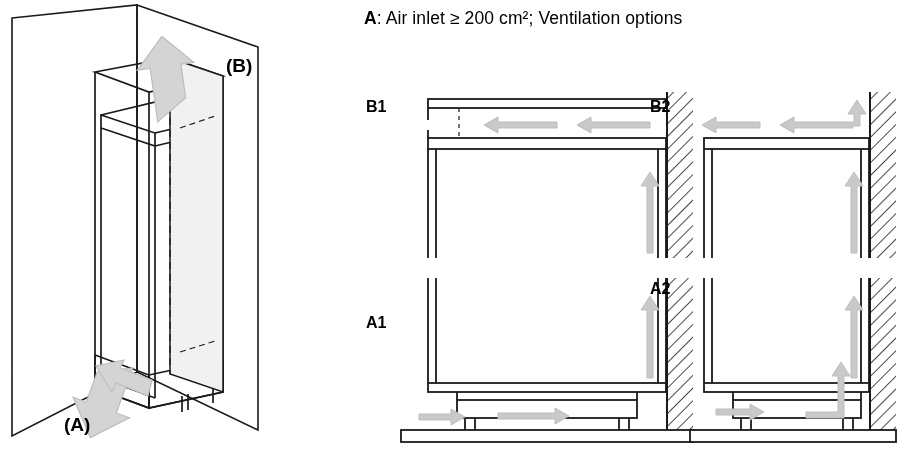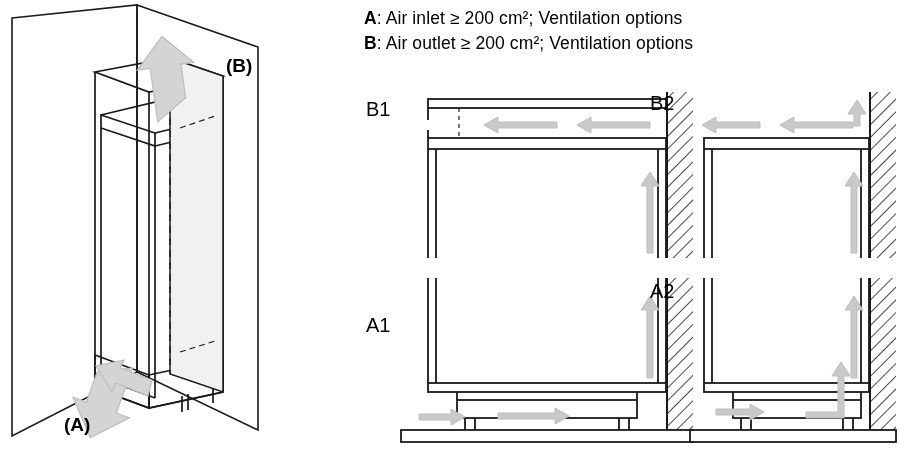--- a/index.html
+++ b/index.html
@@ -16,38 +16,35 @@
     position:absolute;
     left:364px;top:6px;
     font-size:17.5px;
     line-height:25px;
     letter-spacing:0.1px;
   }
   .legend .b{font-weight:bold;}
   .legend-row{white-space:nowrap;}
   .panel-label{
     position:absolute;
-    font-size:20px;
-    font-weight:normal;
+    font-size:16px;
+    font-weight:bold;
   }
   .lbl-a{position:absolute;font-size:19px;font-weight:bold;}
   svg{display:block;}
 </style>
 </head>
 <body>
 
 <div class="stage">
 
   <div class="legend">
     <div class="legend-row">
       <span class="b">A</span><span>: Air inlet ≥ 200 cm²; Ventilation options</span>
     </div>
-    <div class="legend-row">
-      <span class="b">B</span><span>: Air outlet ≥ 200 cm²; Ventilation options</span>
-    </div>
   </div>
 
   <svg width="340" height="450" viewBox="0 0 340 450" style="position:absolute;left:0;top:0;">
     <defs>
       <marker id="ah" markerWidth="6" markerHeight="6" refX="3" refY="3" orient="auto">
         <path d="M0,0 L6,3 L0,6 z" fill="#c9c9c9"></path>
       </marker>
     </defs>
 
     <g fill="none" stroke="#1a1a1a" stroke-width="1.6">
@@ -124,21 +121,21 @@
     </g>
 
     <g fill="#c9c9c9" stroke="#bdbdbd" stroke-width="1">
       <path d="M255,32 L196,32 L196,27 L182,35 L196,43 L196,38 L255,38 Z"></path>
       <path d="M162,32 L103,32 L103,27 L89,35 L103,43 L103,38 L162,38 Z"></path>
       <path d="M252,163 L252,96 L246,96 L255,82 L264,96 L258,96 L258,163 Z"></path>
     </g>
     <line x1="64" y1="18" x2="64" y2="48" stroke="#1a1a1a" stroke-width="1.2" stroke-dasharray="4 4"></line>
   </svg>
 
-  <div class="panel-label" style="left:650px;top:92px;">B2</div>
+  <div class="panel-label" style="left:650px;top:98px;">B2</div>
   <svg width="210" height="170" viewBox="0 0 210 170" style="position:absolute;left:688px;top:90px;">
     <defs>
       <pattern id="hatchB2" width="9" height="9" patternUnits="userSpaceOnUse" patternTransform="rotate(45)">
         <line x1="0" y1="0" x2="0" y2="9" stroke="#1a1a1a" stroke-width="1.6"></line>
       </pattern>
     </defs>
     <rect x="182" y="2" width="26" height="166" fill="url(#hatchB2)"></rect>
     <line x1="182" y1="2" x2="182" y2="168" stroke="#1a1a1a" stroke-width="2"></line>
     <g fill="none" stroke="#1a1a1a" stroke-width="1.8">
       <rect x="16" y="48" width="165" height="11"></rect>

